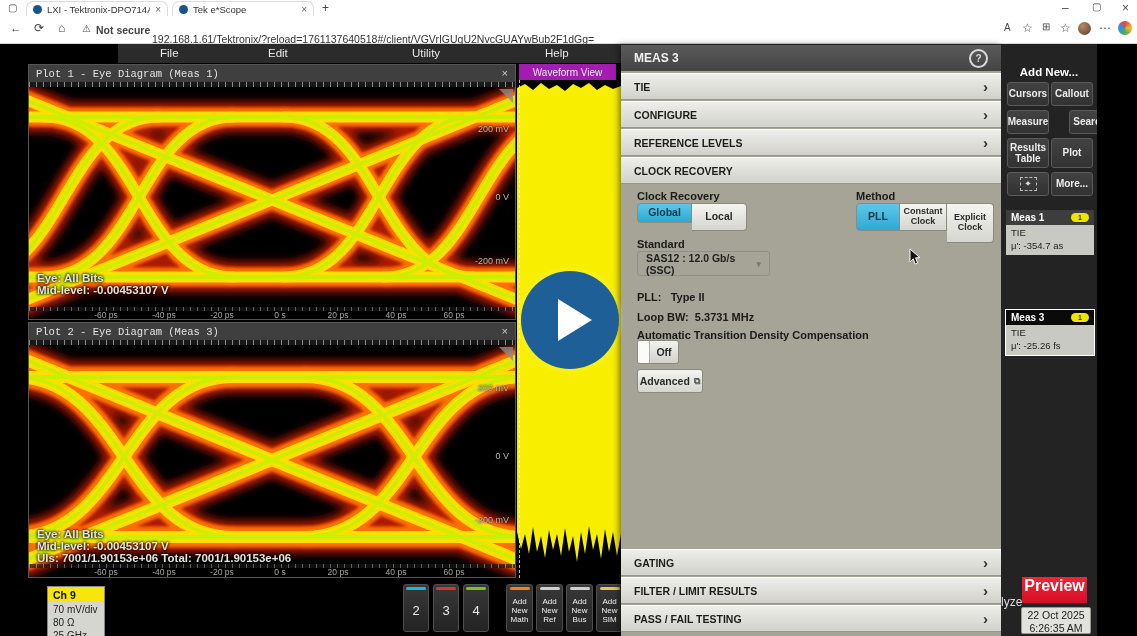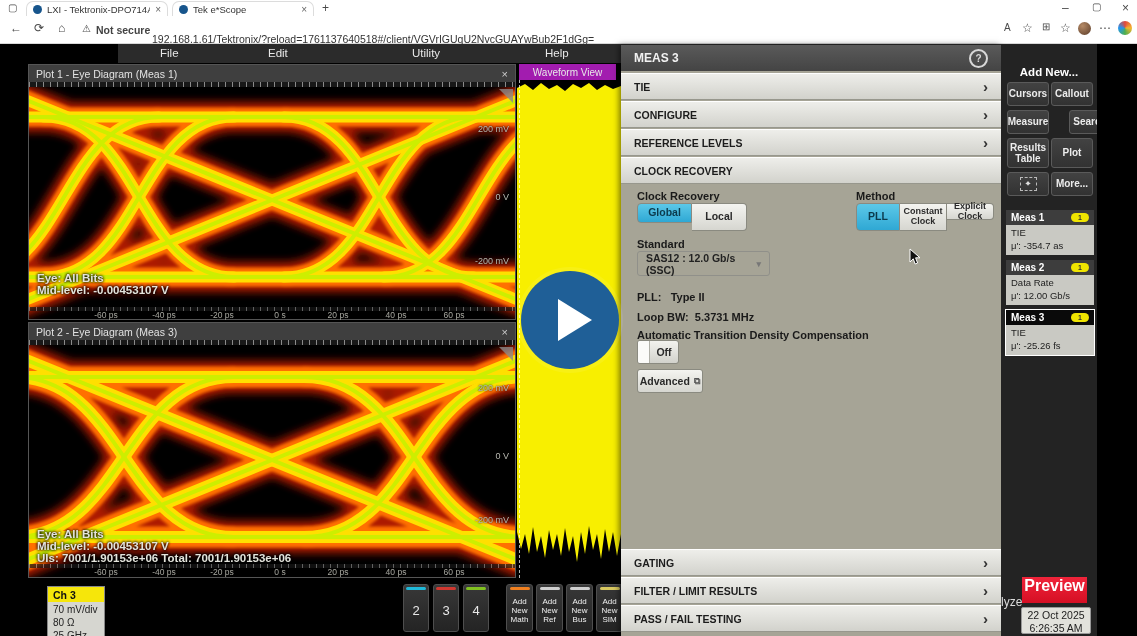--- a/index.html
+++ b/index.html
@@ -10,21 +10,21 @@
   .tab{display:flex;align-items:center;gap:5px;padding:0 6px;font-size:9.5px;color:#333;background:#fff;border:1px solid #dcdcdc;border-bottom:none;border-radius:7px 7px 0 0;height:15px;}
   .favicon{width:9px;height:9px;border-radius:50%;background:#17558c;flex:0 0 auto;}
   .tabtitle{white-space:nowrap;overflow:hidden;flex:1;}
   .tabx{color:#666;font-size:10px;}
   .chromeicon{color:#4a4a4a;font-size:12px;line-height:1;}
   .urltext{font-size:10.5px;color:#333;white-space:nowrap;}
   
   .menubar{left:0;top:44px;width:1001px;height:19px;background:#2b2b2b;}
   .menuitem{color:#e8e8e8;font-size:11.5px;top:47px;}
   .plotwin{background:#000;border:1px solid #555;}
-  .plottitle{height:17px;background:#3f3f3f;color:#e2e2e2;font-size:10.5px;display:flex;align-items:center;padding:0 7px;border-bottom:1px solid #222;}
+  .plottitle{height:17px;background:#3f3f3f;color:#e2e2e2;font-size:10.5px;display:flex;align-items:center;padding:0 7px;border-bottom:1px solid #222;font-family:Liberation Mono, monospace;}
   .plotx{margin-left:auto;color:#ccc;font-size:11px;}
   .ruler{background:#181818 repeating-linear-gradient(90deg,#8a8a8a 0 1px,transparent 1px 7px);}
   .eyetext{color:#e4e4dc;font-size:11.5px;font-weight:bold;text-shadow:0 0 3px #000,0 0 3px #000;white-space:nowrap;}
   .ylab{color:#b8b8b0;font-size:9px;text-shadow:0 0 2px #000;}
   .xtick{color:#a8a8a0;font-size:8.5px;width:40px;text-align:center;text-shadow:0 0 2px #000;}
   .cornerfold{width:0;height:0;border-left:14px solid transparent;border-top:14px solid #8a8a8a;opacity:.8;}
   
   .panel{left:621px;top:45px;width:380px;height:591px;background:#a6a496;z-index:5;box-shadow:-2px 0 6px rgba(0,0,0,.5);}
   .panelhead{left:0;top:0;width:380px;height:26px;background:linear-gradient(#5a5a5a,#444);color:#f2f2f2;font-size:12px;font-weight:bold;display:flex;align-items:center;padding:0 13px;}
   .helpcirc{margin-left:auto;width:15px;height:15px;border:2px solid #d8d8d8;border-radius:50%;color:#d8d8d8;font-size:10px;font-weight:bold;display:flex;align-items:center;justify-content:center;}
@@ -227,21 +227,21 @@
     </div>
     <svg class="abs" style="left:0;top:0;" width="104" height="514" viewBox="0 0 104 514">
       <path fill="#f8ef00" d="M0,24 L8,20 L16,26 L24,19 L32,25 L40,21 L48,27 L56,20 L64,24 L72,19 L80,26 L88,21 L96,25 L104,22 L104,470 L100,492 L96,468 L92,488 L88,465 L84,495 L80,470 L76,486 L72,462 L68,490 L64,468 L60,498 L56,472 L52,488 L48,464 L44,492 L40,470 L36,486 L32,466 L28,494 L24,472 L20,488 L16,463 L12,490 L8,470 L4,485 L0,468 Z"></path>
     </svg>
     <div class="abs" style="left:2px;top:16px;width:0;height:498px;border-left:1px dashed rgba(255,255,255,.7);"></div>
   </div>
 
   <div class="abs" style="left:0;top:578px;width:1001px;height:58px;background:#000;">
     <div class="abs" style="left:47px;top:8px;width:58px;height:60px;border:1px solid #888;">
       <div class="chbadge-h">
-          <span>Ch 3</span>
+          <span>Ch 9</span>
         </div>
       <div class="chbadge-b">
         <div>70 mV/div</div>
         <div>80 Ω</div>
         <div>25 GHz</div>
       </div>
     </div>
     <div class="abs chbtn" style="left:403px;top:6px;width:26px;height:48px;">
       <div class="chstripe" style="background:#20b8d8;"></div>
       <div class="chnum">2</div>
@@ -300,21 +300,21 @@
     <div class="abs seg segR" style="left:71px;top:158px;width:55px;height:28px;">
         <span>Local</span>
       </div>
     <span class="abs plabel" style="left:235px;top:145px;">Method</span>
     <div class="abs seg segL on" style="left:235px;top:158px;width:44px;height:28px;">
         <span>PLL</span>
       </div>
     <div class="abs seg segM" style="left:279px;top:158px;width:47px;height:28px;font-size:9px;">
         <span>Constant Clock</span>
       </div>
-    <div class="abs seg segR" style="left:326px;top:158px;width:47px;height:17px;font-size:9px;">
+    <div class="abs seg segR" style="left:326px;top:158px;width:47px;height:40px;font-size:9px;">
         <span>Explicit Clock</span>
       </div>
     <span class="abs plabel" style="left:16px;top:193px;">Standard</span>
     <div class="abs dropdown" style="left:16px;top:206px;width:133px;height:25px;">
       <span>SAS12 : 12.0 Gb/s (SSC)</span>
       <span class="caret">▾</span>
     </div>
     <span class="abs plabel" style="left:16px;top:246px;"><span>PLL:</span>&nbsp;&nbsp;&nbsp;<span>Type II</span></span>
     <span class="abs plabel" style="left:16px;top:266px;"><span>Loop BW:</span>&nbsp;&nbsp;<span>5.3731 MHz</span></span>
     <span class="abs plabel" style="left:16px;top:284px;">Automatic Transition Density Compensation</span>
@@ -375,30 +375,20 @@
     <div class="abs" style="left:5px;top:166px;width:88px;">
       <div class="meascard-h">
           <span>Meas 1</span>
         <span class="badgepill">1</span>
         </div>
       <div class="meascard-b">
         <div>TIE</div>
         <div>μ': -354.7 as</div>
       </div>
     </div>
-    <div class="abs" style="left:5px;top:216px;width:88px;">
-      <div class="meascard-h">
-          <span>Meas 2</span>
-        <span class="badgepill">1</span>
-        </div>
-      <div class="meascard-b">
-        <div>Data Rate</div>
-        <div>μ': 12.00 Gb/s</div>
-      </div>
-    </div>
     <div class="abs" style="left:5px;top:266px;width:88px;outline:1px solid #fff;">
       <div class="meascard-h" style="background:#0a0a0a;">
           <span>Meas 3</span>
         <span class="badgepill">1</span>
         </div>
       <div class="meascard-b">
         <div>TIE</div>
         <div>μ': -25.26 fs</div>
       </div>
     </div>

